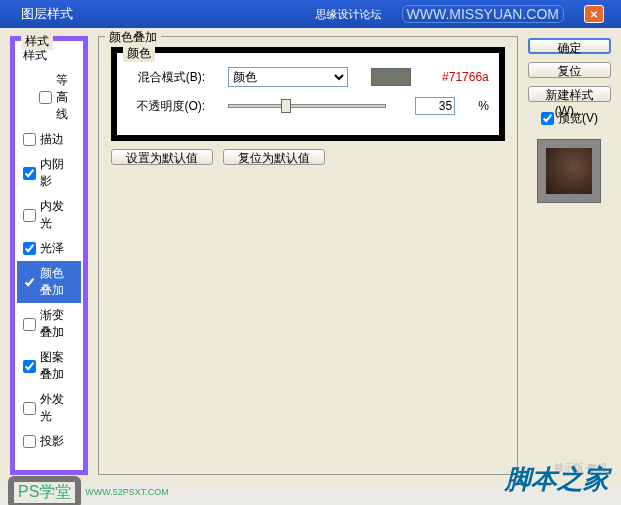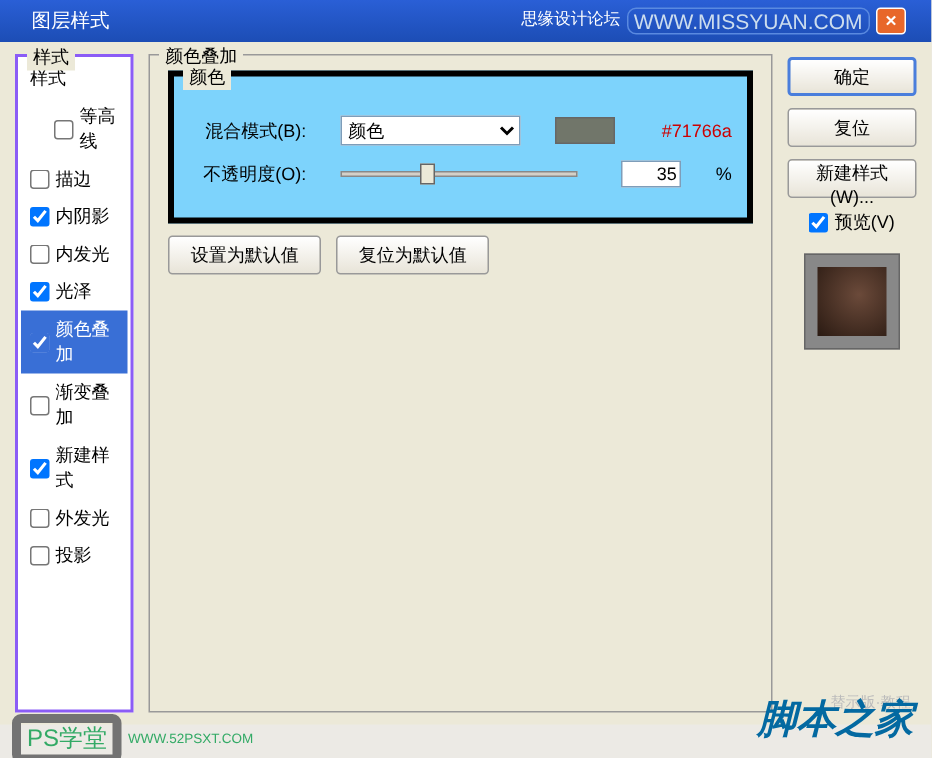--- a/index.html
+++ b/index.html
@@ -1,44 +1,44 @@
 <!DOCTYPE html>
 <html><head>
 <meta charset="utf-8">
 <style>
 *{box-sizing:border-box;margin:0;padding:0;font-family:"Microsoft YaHei",SimSun,sans-serif;font-size:12px}
 body{background:#eceae5;width:621px;height:505px;overflow:hidden}
 .titlebar{background:linear-gradient(#2a5fd6,#1c4db5);height:28px;display:flex;align-items:center;padding:0 17px;color:#fff}
 .titlebar-title{flex:1;font-size:13px;padding-left:4px}
-.titlebar-right{display:flex;align-items:flex-start;gap:4px}
+.titlebar-right{display:flex;align-items:center;gap:20px}
 .titlebar-link{font-size:11px;color:#fff}
 .titlebar-url{font-size:14px;color:#cde;border:1px solid #5a8ae0;padding:0 4px;border-radius:6px}
 .close-btn{width:20px;height:18px;background:#e8672a;border:1px solid #fff;border-radius:3px;display:flex;align-items:center;justify-content:center;color:#fff;font-size:10px;font-weight:bold}
 .content{display:flex;padding:8px 10px;gap:10px;height:calc(100% - 50px);background:#ece9d8}
-.left-panel{width:100px;border:2px solid #8b5cf6;background:#fff;position:relative}
+.left-panel{width:100px;border:5px solid #8b5cf6;background:#fff;position:relative}
 .panel-label{position:absolute;top:-8px;left:6px;background:#ece9d8;padding:0 4px;font-size:12px}
 .style-list{padding:2px}
 .style-item{padding:4px 6px;display:flex;align-items:center;gap:4px;cursor:pointer}
 .style-item.header{background:#fff;font-weight:normal}
 .style-item.sub{padding-left:22px}
 .style-item.selected{background:#396fd6;color:#fff}
 .style-item.selected input[type=checkbox]{accent-color:#396fd6}
 input[type=checkbox]{width:13px;height:13px;margin:0}
 .center-panel{flex:1;border:1px solid #999;background:#ece9d8;position:relative;padding:10px 12px}
-.inner-group{border:4px solid #000000;background:#7dd3fc;position:relative;padding:26px 10px 10px}
+.inner-group{border:6px solid #000000;background:#ffffff;position:relative;padding:14px 10px 10px}
 .inner-label{position:absolute;top:-8px;left:6px;background:#ece9d8;padding:0 4px}
 .row{display:flex;align-items:center;gap:23px;margin-bottom:10px}
 .row-label{width:78px;text-align:right}
 select{width:120px;height:20px;border:1px solid #7e9db9;background:#fff}
 .color-swatch{width:40px;height:18px;background:#71766a;border:1px solid #666}
 .hex{color:#c00;margin-left:8px}
 .slider{flex:1;height:4px;background:#d4d0c8;border:1px solid #888;position:relative;margin-right:6px}
 .slider-thumb{position:absolute;top:-6px;left:33%;width:10px;height:14px;background:#ece9d8;border:1px solid #666}
 .num-input{width:40px;height:18px;border:1px solid #7e9db9;background:#fff;text-align:right;padding-right:2px}
-.btn{height:26px;padding:0 14px;background:linear-gradient(#fff,#e8e4d8);border:1px solid #999;border-radius:3px;cursor:pointer}
+.btn{height:16px;padding:0 14px;background:linear-gradient(#fff,#e8e4d8);border:1px solid #999;border-radius:3px;cursor:pointer}
 .btn-row{display:flex;gap:10px;margin-top:8px}
 .right-panel{width:110px;display:flex;flex-direction:column;gap:8px;padding-top:2px}
 .right-panel .btn{width:100%}
 .btn.primary{border:2px solid #4a7edc}
 .preview-check{display:flex;align-items:center;gap:4px;justify-content:center;margin-top:0}
 .preview-box{width:64px;height:64px;background:#888;border:1px solid #666;margin:4px auto;position:relative}
 .preview-inner{position:absolute;inset:8px;background:radial-gradient(circle at 60% 40%,#6b4a3a,#2a1a12)}
 .footer{position:absolute;bottom:4px;left:0;right:0;height:18px;display:flex;align-items:center;padding:0 8px}
 .footer-badge{font-size:16px;color:#3a6;border:6px solid #737373;padding:0 4px;border-radius:6px}
 .footer-url{font-size:9px;color:#3a6;margin-left:4px}
@@ -87,21 +87,21 @@
         <div class="style-item selected">
           <input type="checkbox" checked="" style="">
           <span>颜色叠加</span>
         </div>
         <div class="style-item">
           <input type="checkbox" style="">
           <span>渐变叠加</span>
         </div>
         <div class="style-item">
           <input type="checkbox" checked="" style="">
-          <span>新建样式</span>
+          <span>图案叠加</span>
         </div>
         <div class="style-item">
           <input type="checkbox" style="">
           <span>外发光</span>
         </div>
         <div class="style-item">
           <input type="checkbox" style="">
           <span>投影</span>
         </div>
       </div>

